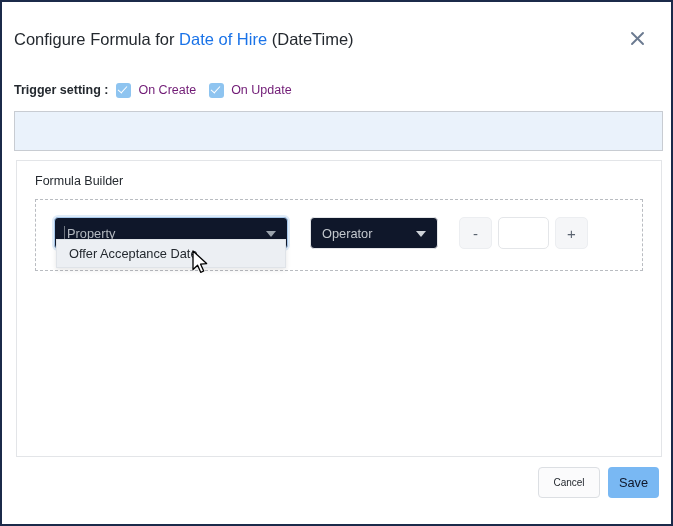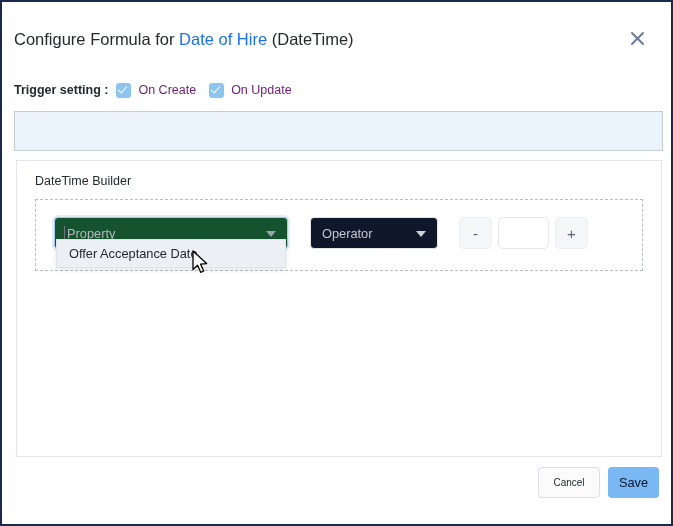--- a/index.html
+++ b/index.html
@@ -145,21 +145,21 @@
     align-items: center;
   }
   
   .property-select {
     position: relative;
     width: 234px;
     height: 32px;
     box-sizing: border-box;
     border: 1px solid #a7c8ec;
     border-radius: 4px;
-    background: #14532d;
+    background: #0f172a;
     box-shadow: 0 0 0 2px rgba(167,200,236,0.35);
     display: flex;
     align-items: center;
     cursor: text;
   }
   .caret-line {
     position: absolute;
     left: 9px;
     top: 8px;
     width: 1px;
@@ -327,21 +327,21 @@
     <span class="cb"></span>
     <span class="cb-label">On Create</span>
 
     <span class="cb"></span>
     <span class="cb-label">On Update</span>
   </div>
 
   <div class="formula-display"></div>
 
   <div class="content-card">
-    <div class="builder-label">DateTime Builder</div>
+    <div class="builder-label">Formula Builder</div>
 
     <div class="dashed-box">
       <div class="row">
 
         <div class="property-select">
           <span class="caret-line"></span>
           <span class="placeholder">Property</span>
           <span class="arrow-down"></span>
         </div>
 

